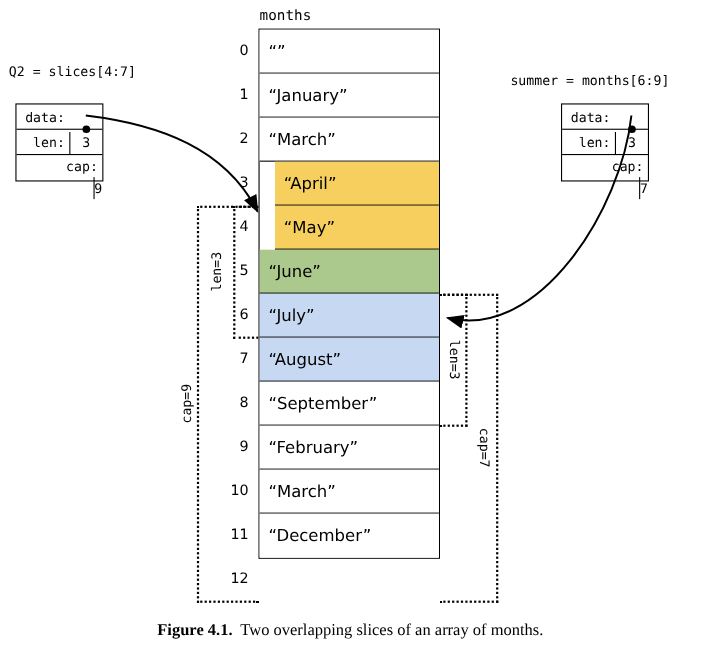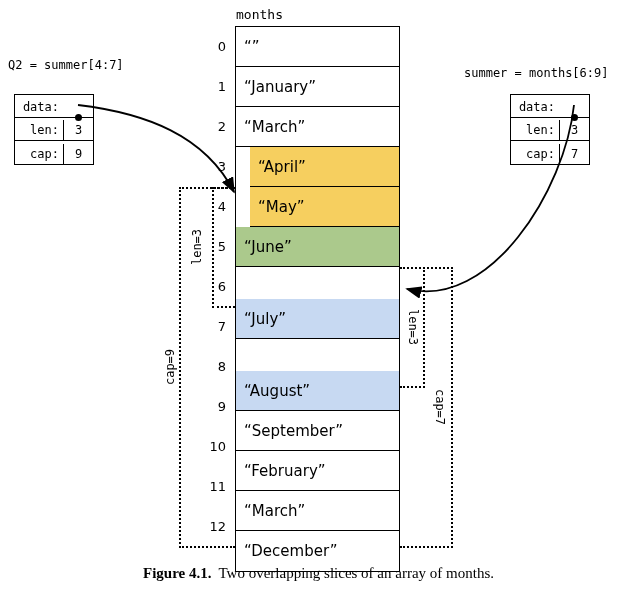--- a/index.html
+++ b/index.html
@@ -20,21 +20,21 @@
     border:1.5px solid #000; background:#fff;
   }
   .cell {
     height:40px; border-bottom:1.5px solid #000;
     display:flex; align-items:center; padding-left:8px;
     font-size:15px; background:#fff;
   }
   .cell:last-child { border-bottom:none; }
   .hl-yellow { background:var(--yellow);margin-left:14px; }
   .hl-green  { background:var(--green); }
-  .hl-blue   { background:var(--blue);margin-top:32px; }
+  .hl-blue   { background:var(--blue); }
 
   .indices { position:absolute; left:188px; top:27px; width:38px; }
   .index {
     height:40px; line-height:40px; text-align:right;
     font-size:13px;
   }
 
   
   .bracket { position:absolute; border:2px dotted #000; background:transparent; }
   .bracket.open-right { border-right:none; }
@@ -62,21 +62,21 @@
   #summer-title { left:464px; top:66px; }
 
   .slice-box {
     position:absolute; width:80px;
     border:1.5px solid #000; background:#fff;
     font-family:"DejaVu Sans Mono", monospace; font-size:12px;
   }
   #q2-box     { left:14px;  top:94px; }
   #summer-box { left:510px; top:94px; }
   .slice-row { display:flex; height:23px; border-bottom:1.5px solid #000;align-items:flex-end; }
-  .slice-row:last-child { border-bottom:none; }
+  .slice-row:last-child { border-bottom:none;flex-direction:column; }
   .slice-label {
     width:48px; text-align:right; padding-right:4px;
     line-height:20px;
   }
   .slice-value {
     flex:1; border-left:1.5px solid #000; text-align:center;
     line-height:20px; position:relative;
   }
   .ptr-dot {
     position:absolute; left:50%; top:50%;
@@ -160,21 +160,21 @@
         <span>“February”</span>
       </div>
     <div class="cell">
         <span>“March”</span>
       </div>
     <div class="cell">
         <span>“December”</span>
       </div>
   </div>
 
-  <div class="slice-title mono" id="q2-title">Q2 = summer[4:7]</div>
+  <div class="slice-title mono" id="q2-title">Q2 = slices[4:7]</div>
   <div class="slice-box" id="q2-box">
     <div class="slice-row">
       <div class="slice-label">data:</div>
       <div class="slice-value">
         <span class="ptr-dot"></span>
       </div>
     </div>
     <div class="slice-row">
       <div class="slice-label">len:</div>
       <div class="slice-value">3</div>

